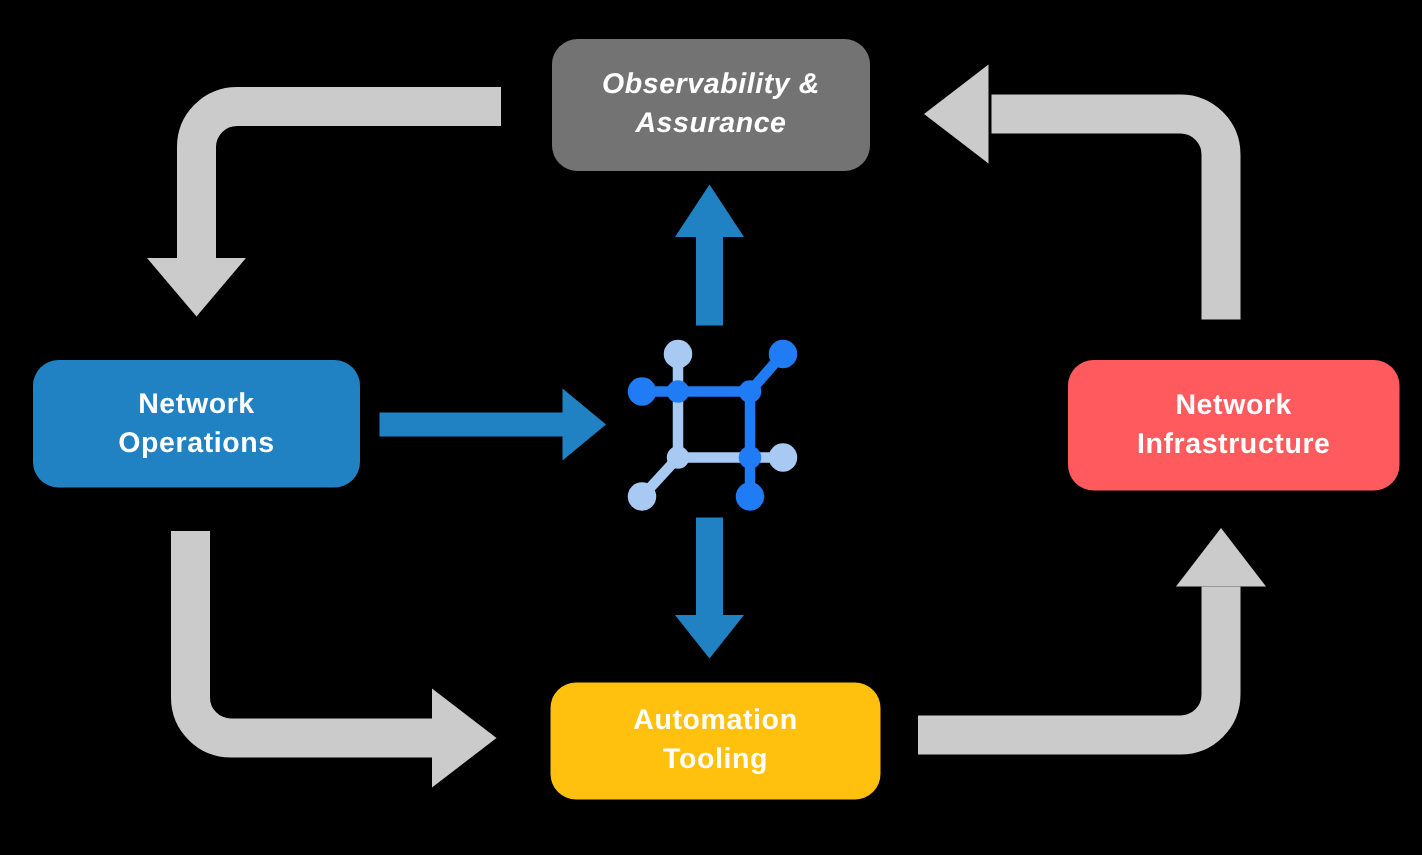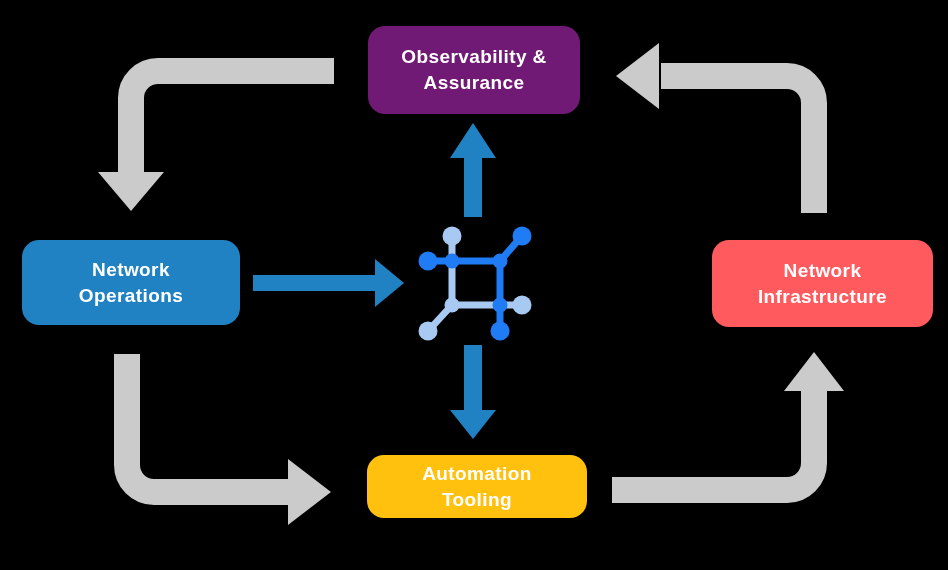--- a/index.html
+++ b/index.html
@@ -30,21 +30,21 @@
     color: #ffffff;
     font-size: 19px;
     line-height: 26px;
     font-weight: 700;
     letter-spacing: 0.4px;
     white-space: pre-line;
   }
   .node--observability { left: 368px; top: 26px;  width: 212px; height: 88px; }
   .node--operations    { left: 22px;  top: 240px; width: 218px; height: 85px; }
   .node--infrastructure{ left: 712px; top: 240px; width: 221px; height: 87px; }
-  .node--automation    { left: 367px; top: 455px; width: 220px; height: 63px; }
+  .node--automation    { left: 367px; top: 455px; width: 220px; height: 78px; }
 </style>
 </head>
 <body>
 
 <div class="stage" style="background: rgb(0, 0, 0);">
   <svg class="overlay" width="948" height="570" viewBox="0 0 948 570">
 
     <g>
       <path d="M 334 71 L 158 71 A 27 27 0 0 0 131 98 L 131 174" fill="none" stroke-width="26" stroke="#cbcbcb"></path>
       <polygon points="98,172 164,172 131,211" fill="#cbcbcb"></polygon>
@@ -99,21 +99,21 @@
         <circle cx="428" cy="261" r="9.5" stroke="none"></circle>
         <circle cx="522" cy="236" r="9.5" stroke="none"></circle>
         <circle cx="500" cy="331" r="9.5" stroke="none"></circle>
         <circle cx="452" cy="261" r="7.5" stroke="none"></circle>
         <circle cx="500" cy="261" r="7.5" stroke="none"></circle>
         <circle cx="500" cy="305" r="7.5" stroke="none"></circle>
       </g>
     </g>
   </svg>
 
-  <div class="node node--observability" style="background: #701a75;">
+  <div class="node node--observability" style="background: #737373; font-style: italic;">
     <span>Observability &amp;
 Assurance</span>
   </div>
 
   <div class="node node--operations" style="background: rgb(33, 130, 195);">
     <span>Network
 Operations</span>
   </div>
 
   <div class="node node--infrastructure" style="background: rgb(255, 90, 94);">

